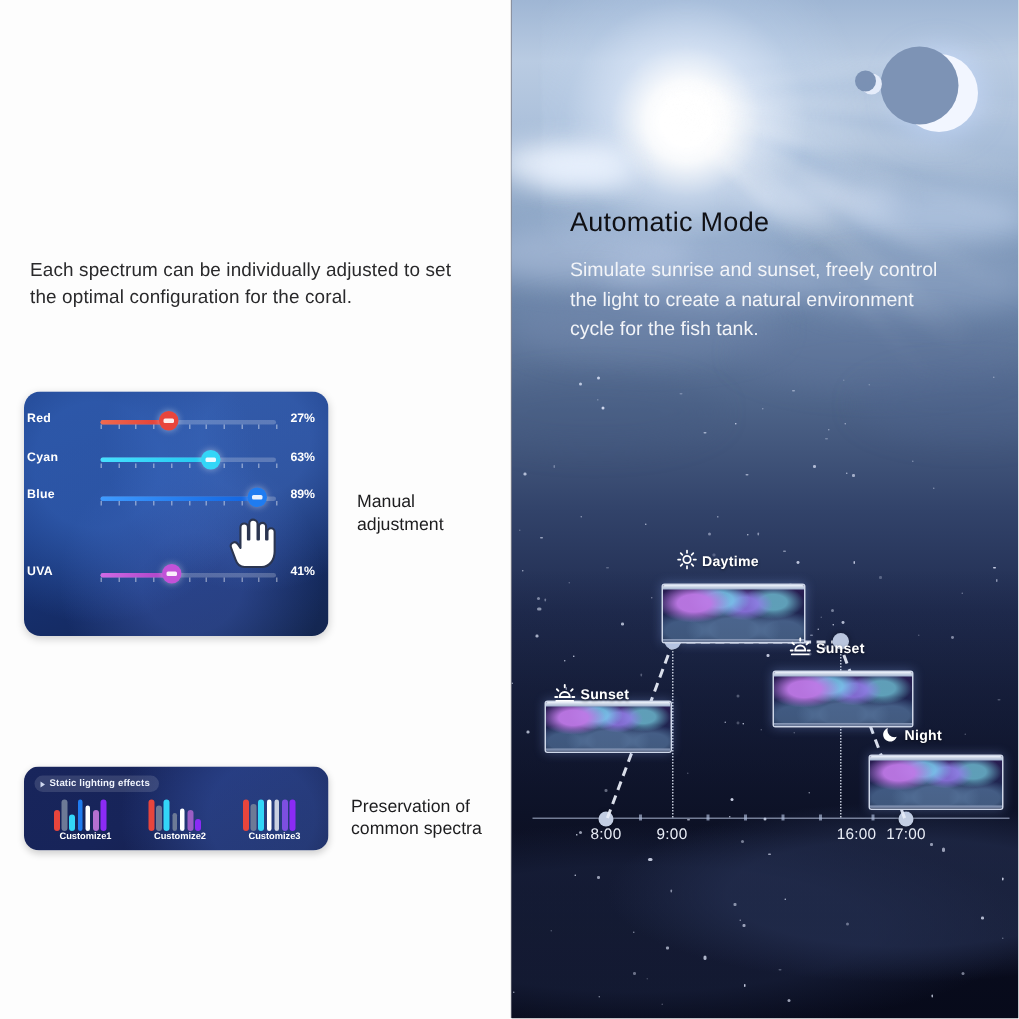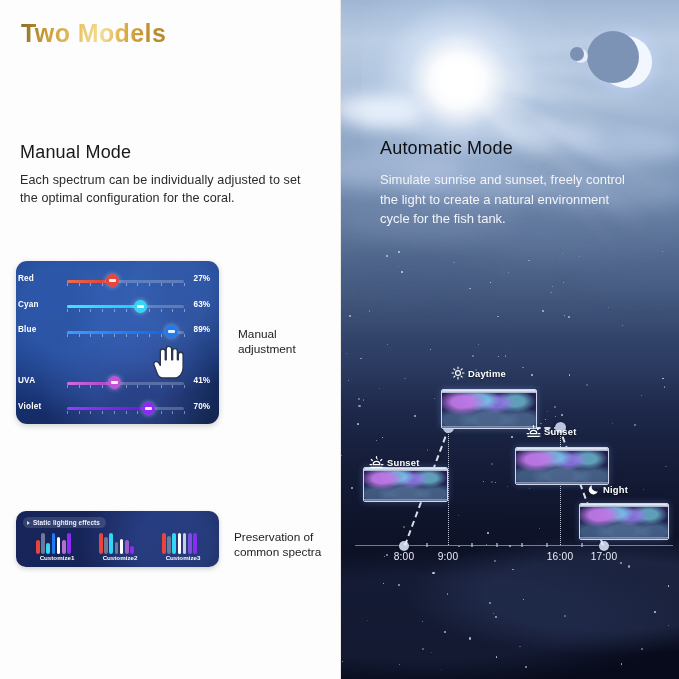--- a/index.html
+++ b/index.html
@@ -149,23 +149,21 @@
   .stagelabel{position:absolute;display:flex;align-items:center;gap:3px;}
   .stagelabel span{font-size:9.4px;font-weight:bold;color:#ffffff;letter-spacing:.2px;text-shadow:0 1px 2px rgba(0,0,0,.5);}
 </style>
 </head>
 <body>
 
 <div id="root">
 
   <div id="left-panel">
 
-    <div id="page-title">Two Models</div>
-
-    <div id="manual-heading">Manual Mode</div>
+
     <div id="manual-desc">Each spectrum can be individually adjusted to set the optimal configuration for the coral.</div>
 
     <div id="slider-card">
         <div class="srow" style="top: 7px;">
           <div class="slabel">Red</div>
           <div class="strack">
             <div class="sfill" style="width: 45.63px; background: linear-gradient(90deg, rgb(240, 106, 78), rgb(224, 58, 52));"></div>
           </div>
           <div class="sticks">
             <i style="left: 0px;"></i>
@@ -238,41 +236,20 @@
             <i style="left: 46.8px;"></i>
             <i style="left: 58.5px;"></i>
             <i style="left: 70.2px;"></i>
             <i style="left: 81.9px;"></i>
             <i style="left: 93.6px;"></i>
             <i style="left: 105.3px;"></i>
             <i style="left: 117px;"></i>
           </div>
           <div class="sknob" style="left: 98.97px; background: rgb(194, 82, 216);"></div>
           <div class="sval">41%</div>
-        </div>
-        <div class="srow" style="top: 134.5px;">
-          <div class="slabel">Violet</div>
-          <div class="strack">
-            <div class="sfill" style="width: 81.9px; background: linear-gradient(90deg, rgb(154, 59, 255), rgb(108, 19, 224));"></div>
-          </div>
-          <div class="sticks">
-            <i style="left: 0px;"></i>
-            <i style="left: 11.7px;"></i>
-            <i style="left: 23.4px;"></i>
-            <i style="left: 35.1px;"></i>
-            <i style="left: 46.8px;"></i>
-            <i style="left: 58.5px;"></i>
-            <i style="left: 70.2px;"></i>
-            <i style="left: 81.9px;"></i>
-            <i style="left: 93.6px;"></i>
-            <i style="left: 105.3px;"></i>
-            <i style="left: 117px;"></i>
-          </div>
-          <div class="sknob" style="left: 132.9px; background: rgb(139, 43, 245);"></div>
-          <div class="sval">70%</div>
         </div>
       </div>
 
     <svg id="hand-cursor" viewBox="0 0 34 38">
       <path d="M11 34c-3 0-5-2-6-5l-3-8c-.6-1.6.2-3 1.6-3.4 1.3-.4 2.4.2 3.1 1.3l1.6 2.4V7.6c0-1.5 1.1-2.6 2.5-2.6s2.5 1.1 2.5 2.6v8.1h.9V5c0-1.5 1.1-2.6 2.5-2.6S19.7 3.5 19.7 5v10.7h.9V7.1c0-1.4 1.1-2.5 2.4-2.5s2.4 1.1 2.4 2.5v8.6h.9v-5c0-1.4 1.1-2.5 2.4-2.5s2.4 1.1 2.4 2.5v13c0 5.7-3.6 10.3-8.6 10.3z" fill="#ffffff" stroke="#2b3550" stroke-width="1.4" stroke-linejoin="round"></path>
     </svg>
 
     <div id="manual-adjust-label">Manual adjustment</div>
 
     <div id="effects-card">
@@ -496,21 +473,21 @@
       <div id="axis"></div>
     <div class="axis-tick" style="left: 85px;"></div>
         <div class="axis-tick" style="left: 130px;"></div>
         <div class="axis-tick" style="left: 155px;"></div>
         <div class="axis-tick" style="left: 180px;"></div>
         <div class="axis-tick" style="left: 205px;"></div>
         <div class="axis-tick" style="left: 240px;"></div>
         <div class="axis-label" style="left: 63px;">8:00</div>
         <div class="axis-dot" style="left: 63px;"></div>
         <div class="axis-label" style="left: 107px;">9:00</div>
-        <div class="axis-label" style="left: 219px;">16:00</div>
+        <div class="axis-label" style="left: 230px;">16:00</div>
         <div class="axis-label" style="left: 263px;">17:00</div>
         <div class="axis-dot" style="left: 263px;"></div>
         <div class="vdot" style="left: 107px; top: 427px; height: 118px;"></div>
         <div class="vdot" style="left: 219px; top: 427px; height: 118px;"></div>
         <div class="plateau" style="left: 107px; top: 427px; width: 112px;"></div>
         <div class="diag" style="left: 63px; top: 545px; width: 125.936px; transform: rotate(-69.5505deg);"></div>
         <div class="diag" style="left: 219px; top: 427px; width: 125.936px; transform: rotate(69.5505deg);"></div>
         <div class="node-dot" style="left: 107px; top: 427px;"></div>
         <div class="node-dot" style="left: 219px; top: 427px;"></div>
         <div class="tank" style="left: 22px; top: 467px; width: 83px; height: 33px;">

